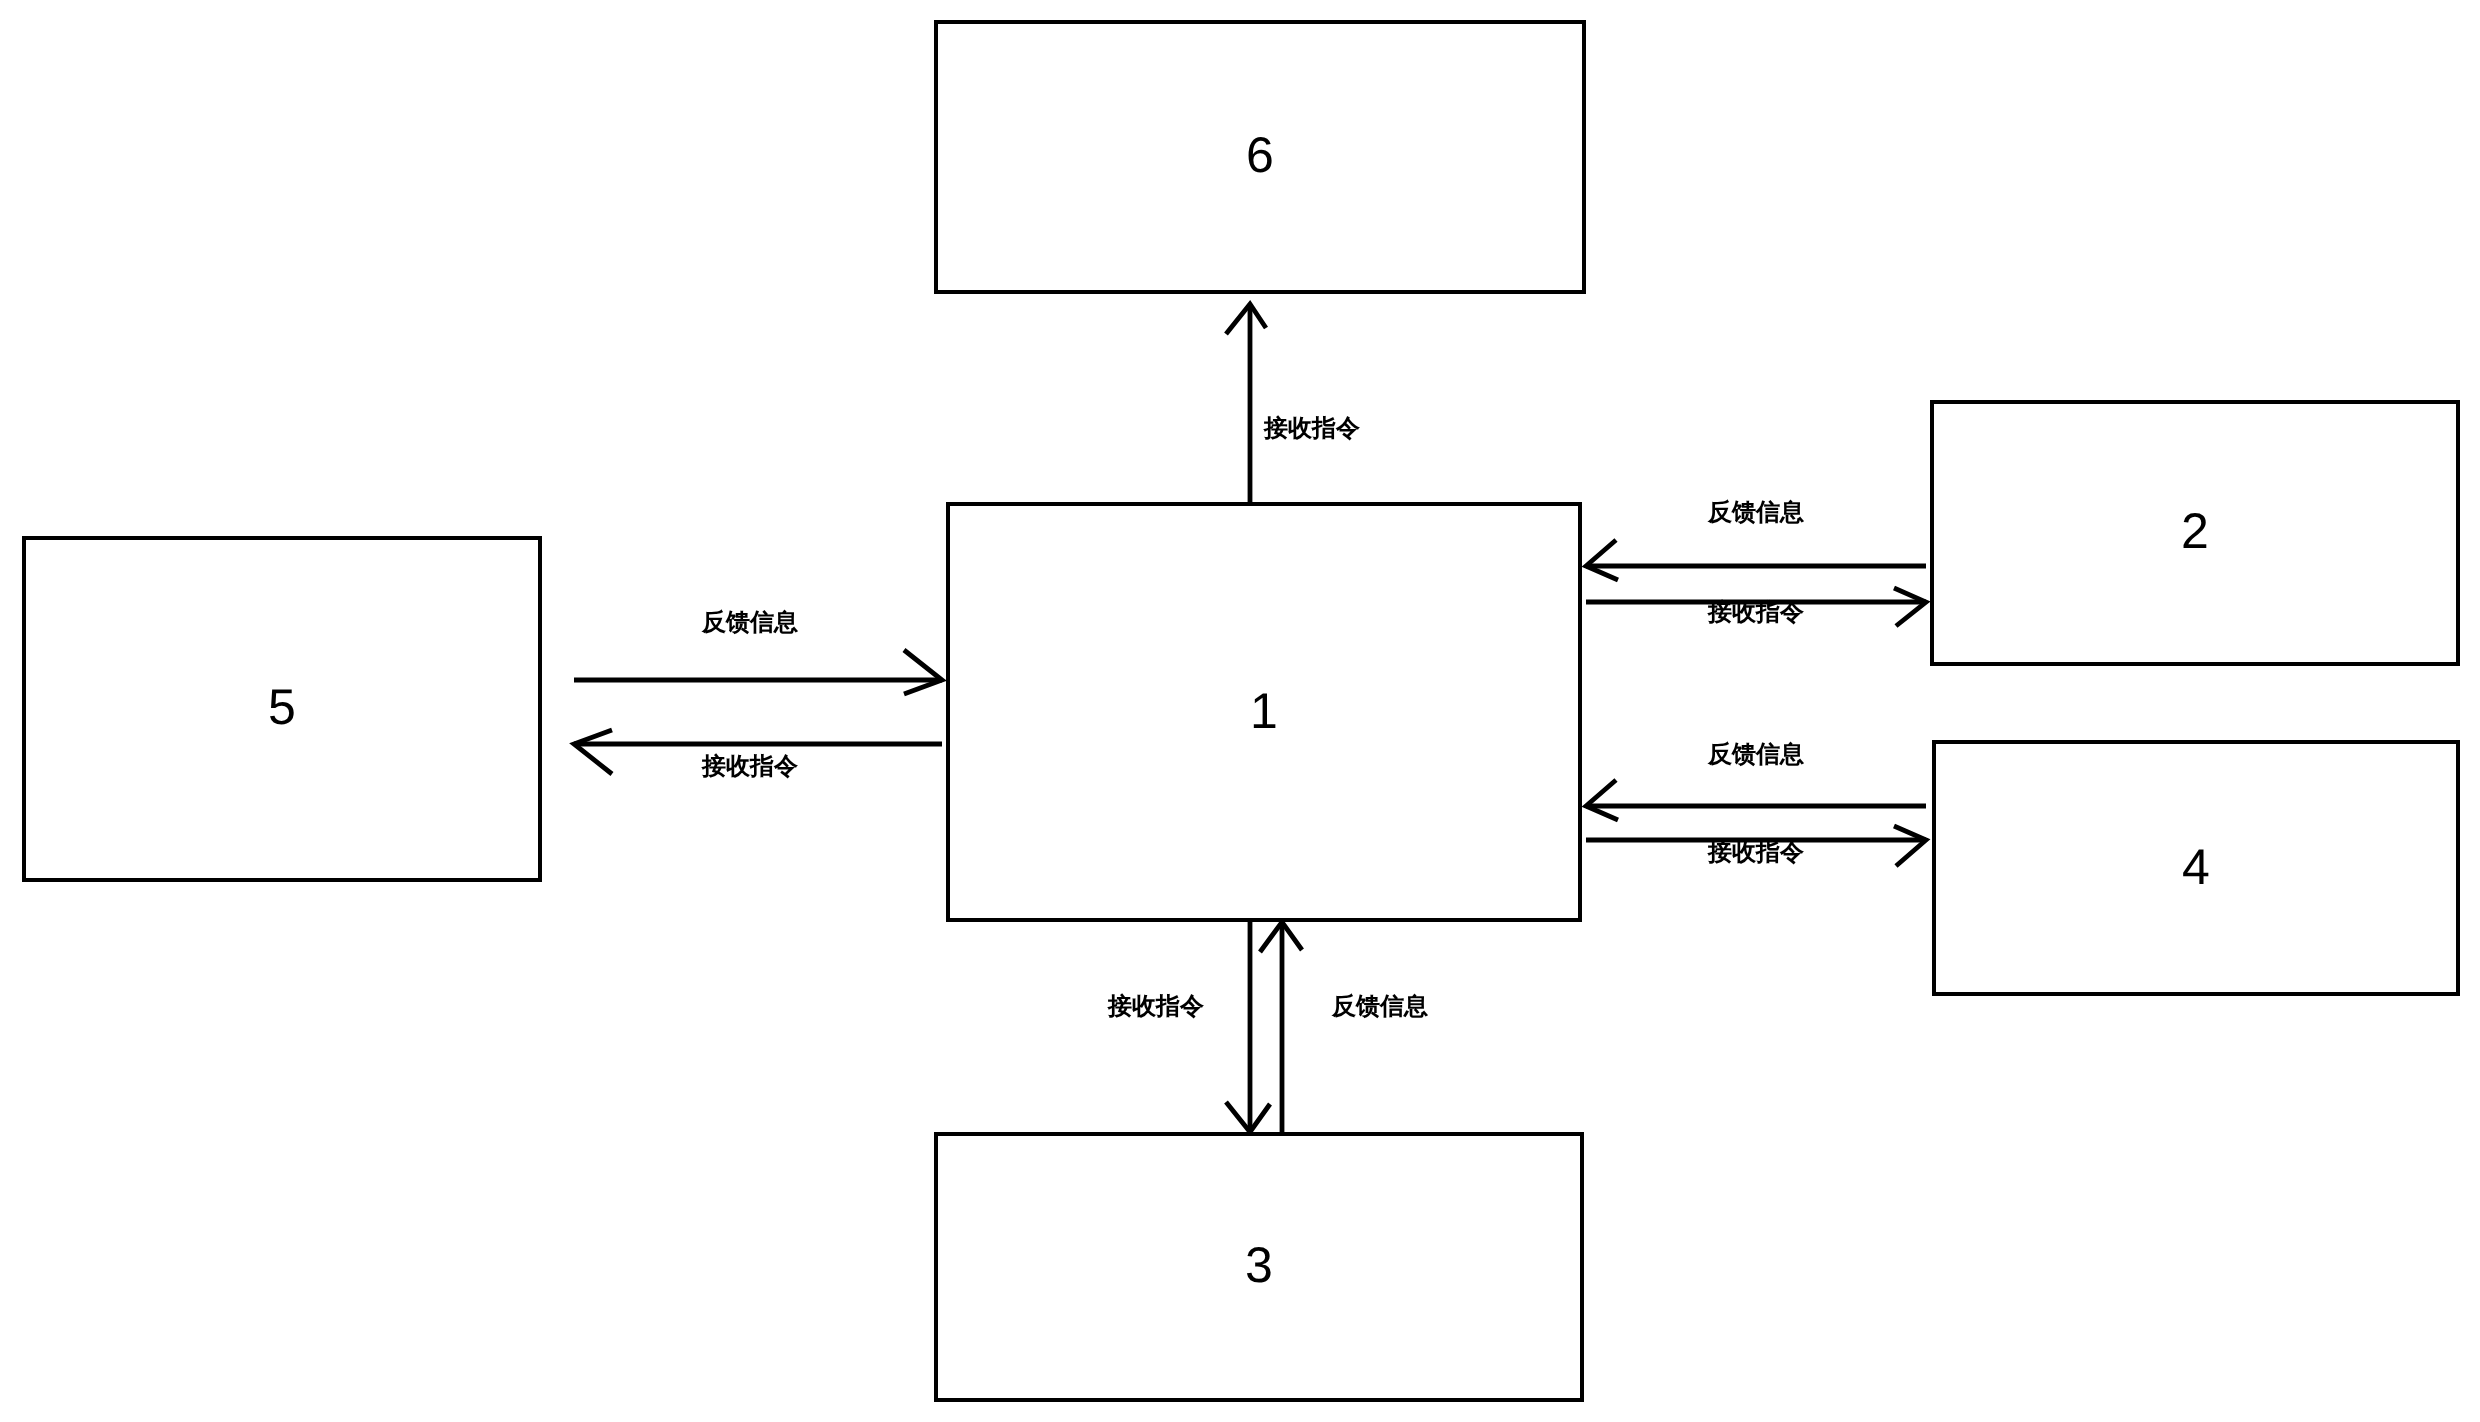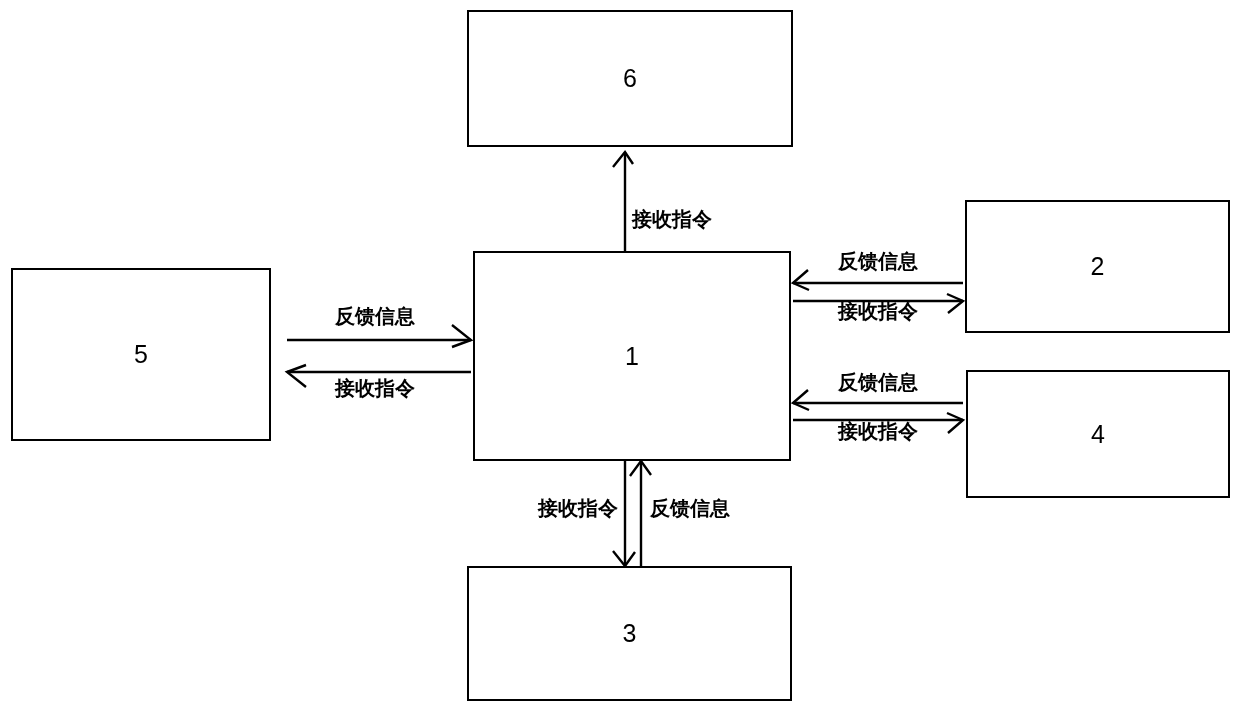--- a/index.html
+++ b/index.html
@@ -27,23 +27,23 @@
     justify-content: center;
   }
   .node-label {
     font-family: "Liberation Sans", sans-serif;
     font-size: 25px;
     color: #000000;
     line-height: 1;
   }
   .edge-label {
     position: absolute;
-    font-family: Liberation Serif, serif;
+    font-family: Liberation Mono, monospace;
     font-weight: bold;
-    font-size: 20px;
+    font-size: 12px;
     color: #000000;
     white-space: nowrap;
     line-height: 1;
   }
   .edge-label.center {
     transform: translateX(-50%);
   }
   svg.edges {
     position: absolute;
     left: 0;

